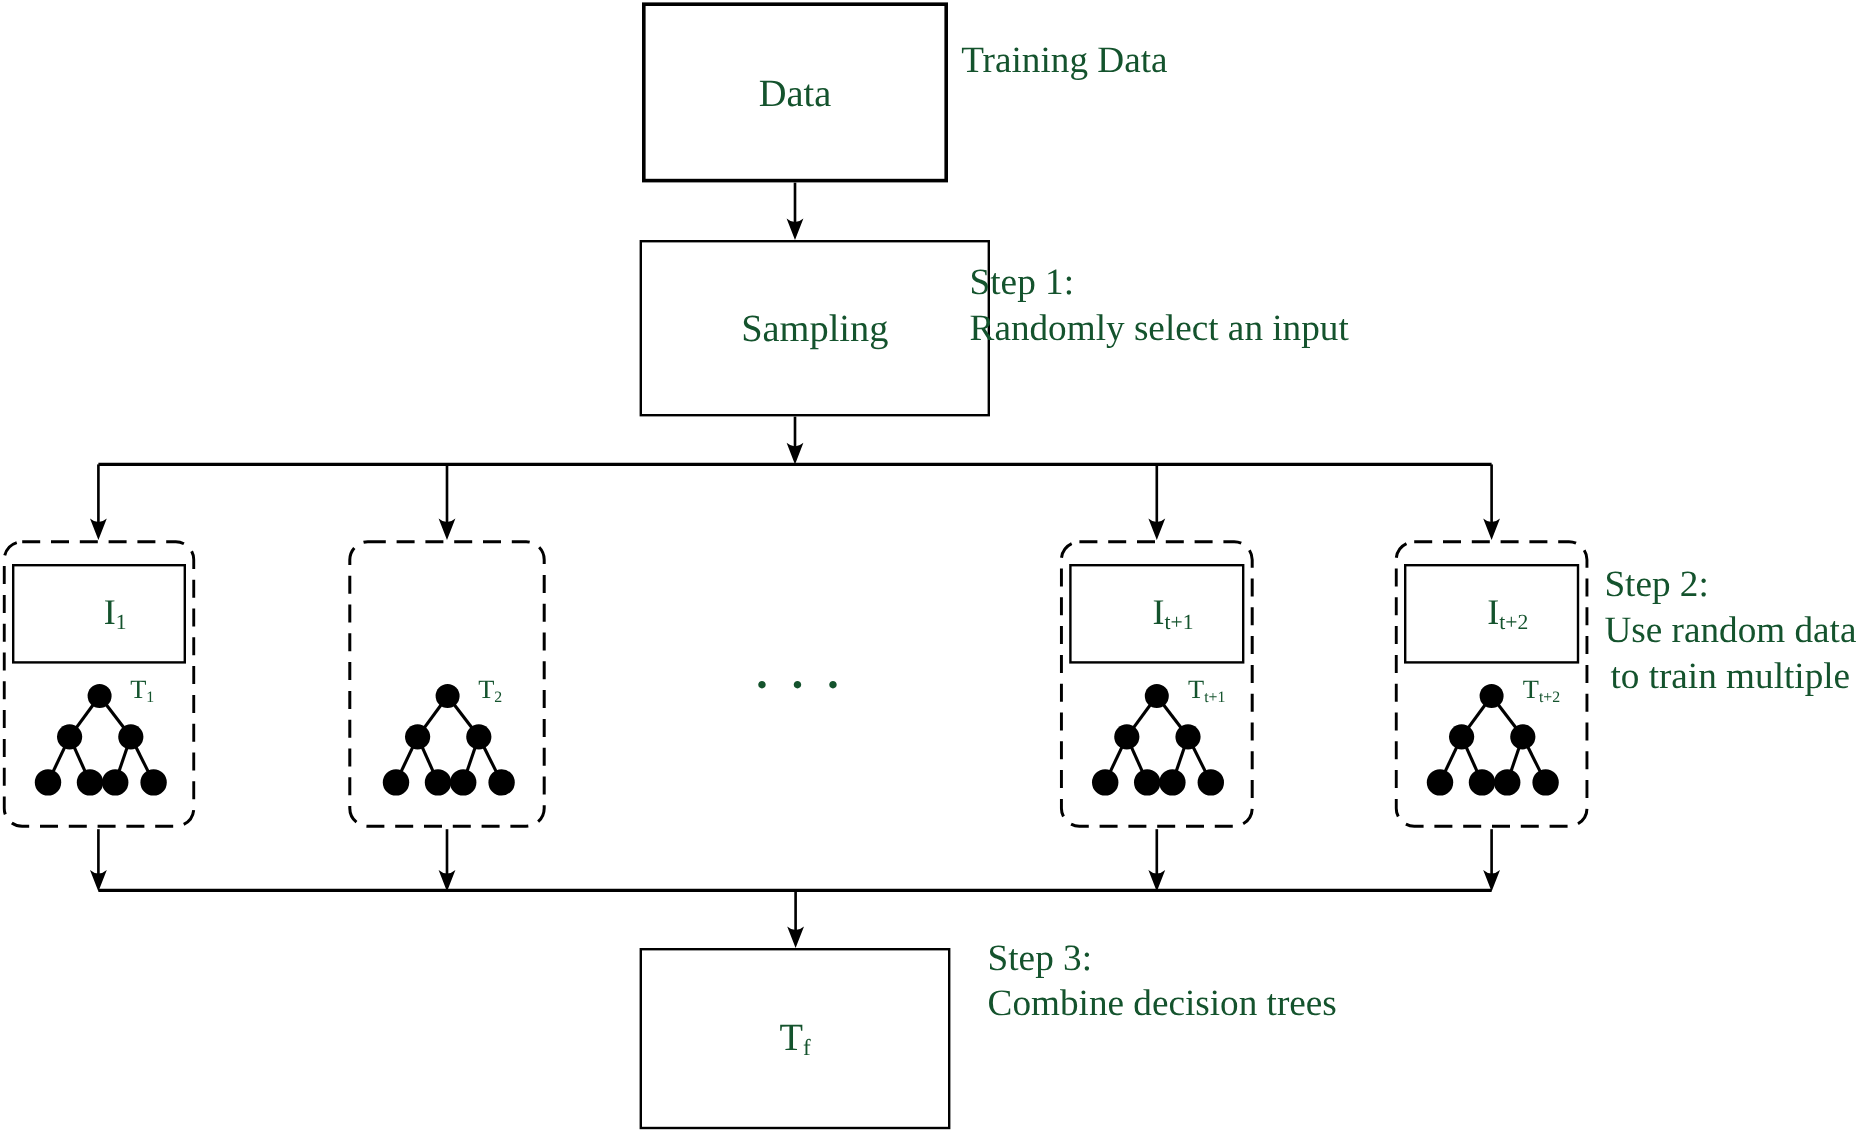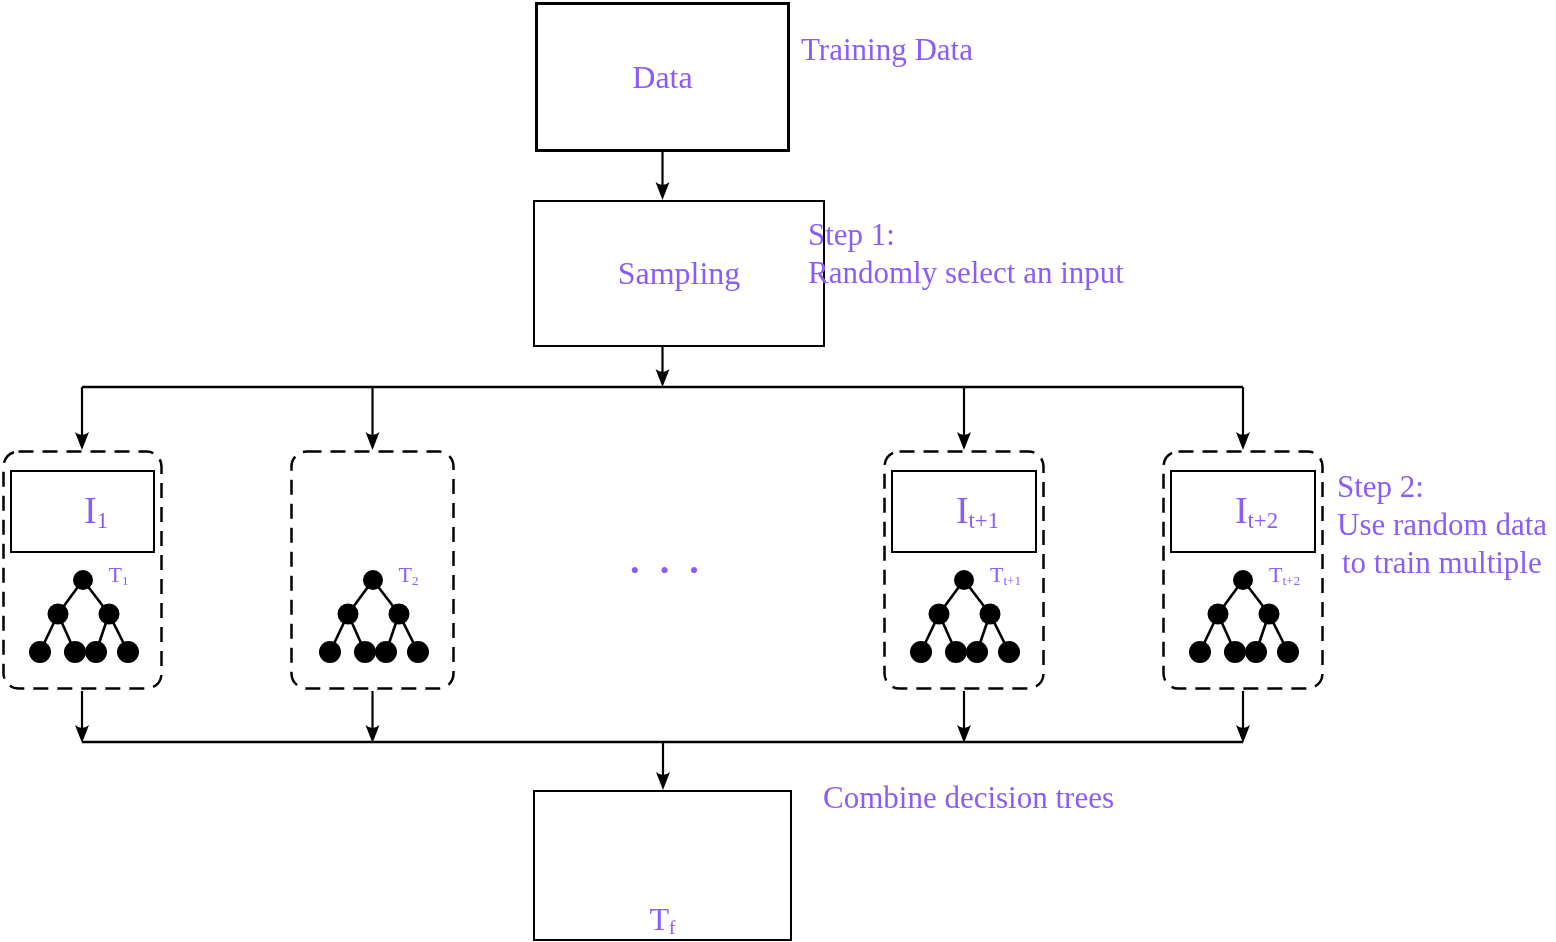--- a/index.html
+++ b/index.html
@@ -3,21 +3,21 @@
 <meta charset="utf-8">
 <style>
   * { margin: 0; padding: 0; box-sizing: border-box; }
   html, body { background: #ffffff; }
   .canvas {
     position: relative;
     width: 1556px;
     height: 942px;
     background: #ffffff;
     font-family: "Liberation Serif", "DejaVu Serif", serif;
-    color: #8b5cf6;
+    color: #14532d;
     overflow: hidden;
   }
   .connector-layer {
     position: absolute;
     left: 0; top: 0;
     width: 1556px; height: 942px;
   }
   .node-box {
     position: absolute;
     background: #ffffff;
@@ -39,21 +39,21 @@
   }
   .input-box {
     position: absolute;
     left: 8px; right: 8px;
     top: 20px; height: 83px;
     border: 2.2px solid #000000;
     background: #ffffff;
     display: flex;
     align-items: center;
     justify-content: center;
-    font-size: 38px;
+    font-size: 30px;
     padding-left: 27px;
   }
   .tree-svg {
     position: absolute;
     left: 50%;
     margin-left: -65px;
     top: 115px;
     width: 130px;
     height: 100px;
   }
@@ -143,20 +143,21 @@
     <div>Randomly select an input</div>
   </div>
 
   <div class="annotation" style="left:1337px; top:468px;">
     <div>Step 2:</div>
     <div>Use random data</div>
     <div class="indent">to train multiple</div>
   </div>
 
   <div class="annotation" style="left:823px; top:779px;">
+    <div>Step 3:</div>
     <div>Combine decision trees</div>
   </div>
 
   <div class="ellipsis">• • •</div>
 
   <div class="branch" style="left:2px; width:161px;">
     <svg class="branch-outline" viewBox="0 0 161 240" xmlns="http://www.w3.org/2000/svg">
       <rect x="1.5" y="1.5" width="158" height="237" rx="15" fill="none" stroke="#000000" stroke-width="2.5" stroke-dasharray="15 9"></rect>
     </svg>
     <div class="input-box">
@@ -261,17 +262,17 @@
           <circle cx="91" cy="49" r="10.5"></circle>
         <circle cx="22" cy="87" r="11"></circle>
           <circle cx="57" cy="87" r="11"></circle>
           <circle cx="78" cy="87" r="11"></circle>
           <circle cx="110" cy="87" r="11"></circle>
       </g>
     </svg>
     <div class="tree-label"><span>T</span><sub>t+2</sub></div>
   </div>
 
-  <div class="node-box" style="left:533px; top:790px; width:259px; height:151px;align-items:flex-end;">
+  <div class="node-box" style="left:533px; top:790px; width:259px; height:151px;">
     <span><span>T</span><sub>f</sub></span>
   </div>
 
 </div>
 
 </body></html>

